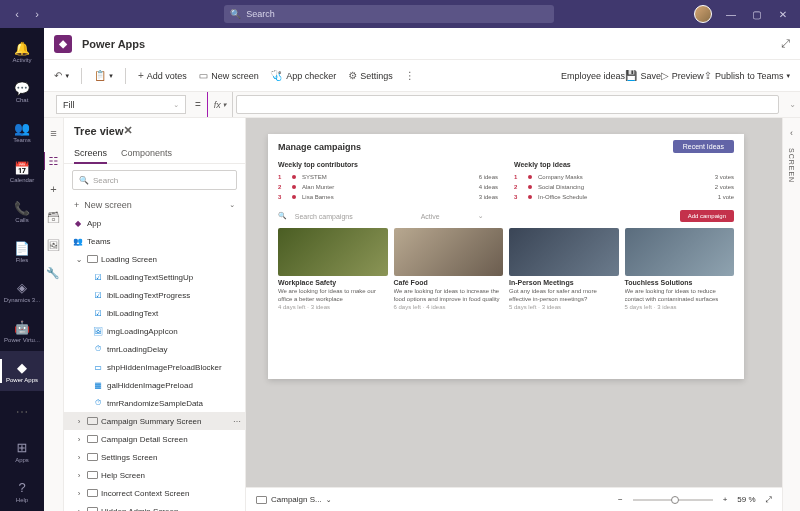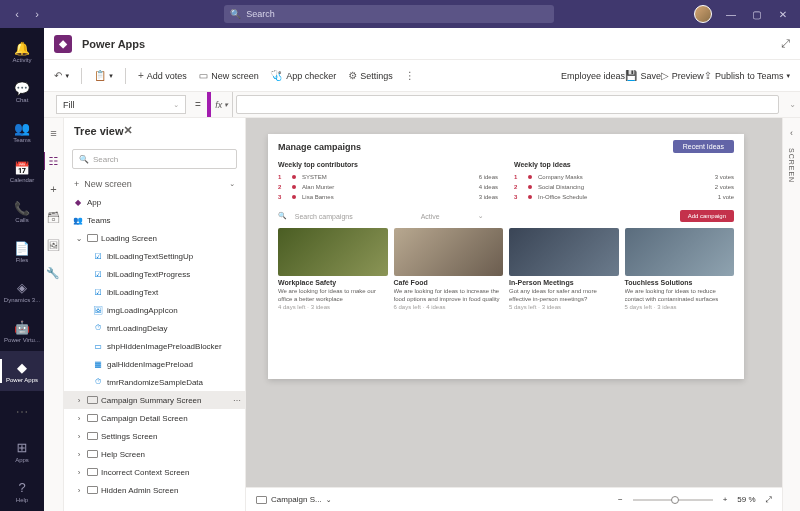--- a/index.html
+++ b/index.html
@@ -29,21 +29,21 @@
 .app-tab.active::after{content:"";position:absolute;bottom:0;left:0;right:0;height:2px;background:#6264a7}
 .pop-icon{margin-left:auto;color:#605e5c;font-size:11px}
 .cmdbar{height:32px;display:flex;align-items:center;padding:0 10px;gap:12px;border-bottom:1px solid #edebe9;font-size:9px;color:#323130}
 .cmd{display:flex;align-items:center;gap:3px}
 .cmd-ico{font-size:10px;color:#605e5c}
 .divider{width:1px;height:16px;background:#d2d0ce}
 .cmdbar-right{margin-left:auto;display:flex;align-items:center;}
 .formula-row{height:26px;display:flex;align-items:stretch;border-bottom:1px solid #edebe9;background:#faf9f8}
 .prop-select{width:130px;border:1px solid #d2d0ce;margin:3px 3px 3px 12px;background:#fff;display:flex;align-items:center;padding:0 6px;font-size:9px;justify-content:space-between;border-radius:0}
 .fx-eq{width:18px;display:flex;align-items:center;justify-content:center;font-size:10px;color:#605e5c}
-.fx-label{width:26px;display:flex;align-items:center;justify-content:center;font-size:9px;font-style:italic;color:#605e5c;border-left:4px solid #a21caf;border-right:1px solid #d2d0ce;gap:2px}
+.fx-label{width:26px;display:flex;align-items:center;justify-content:center;font-size:9px;font-style:italic;color:#605e5c;border-left:1px solid #a21caf;border-right:1px solid #d2d0ce;gap:2px}
 .fx-input{flex:1;margin:3px 10px 3px 3px;border:1px solid #d2d0ce;background:#fff;border-radius:2px}
 .fx-expand{color:#a19f9d;font-size:8px;padding-right:4px;display:flex;align-items:center}
 .workspace{flex:1;display:flex;overflow:hidden}
 .toolcol{width:20px;background:#faf9f8;border-right:1px solid #edebe9;display:flex;flex-direction:column;align-items:center;padding-top:8px;gap:14px}
 .toolcol-ico{width:14px;height:14px;color:#605e5c;font-size:11px;display:flex;align-items:center;justify-content:center}
 .toolcol-ico.sel{color:#742774;position:relative}
 .toolcol-ico.sel::before{content:"";position:absolute;left:-4px;top:-2px;bottom:-2px;width:2px;background:#742774}
 .treepane{width:182px;background:#fff;border-right:1px solid #edebe9;display:flex;flex-direction:column}
 .tree-hdr{display:flex;align-items:center;justify-content:flex-start;padding:6px 10px;font-size:11px;font-weight:700}
 .tree-tabs{display:flex;gap:14px;padding:0 10px;border-bottom:1px solid #edebe9;font-size:9px}
@@ -242,20 +242,24 @@
         <div class="toolcol-ico">🗃</div>
         <div class="toolcol-ico">🖼</div>
         <div class="toolcol-ico">🔧</div>
       </div>
 
       <div class="treepane">
         <div class="tree-hdr">
             <span>Tree view</span>
             <span style="color:#605e5c">✕</span>
           </div>
+        <div class="tree-tabs">
+          <div class="tree-tab active">Screens</div>
+          <div class="tree-tab">Components</div>
+        </div>
         <div class="tree-search">
             <span>🔍</span>
             <span>Search</span>
           </div>
         <div class="tree-newscr">
             <span>+</span>
             <span>New screen</span>
             <span style="margin-left:auto;font-size:7px">⌄</span>
           </div>
         <div class="tree-list">

